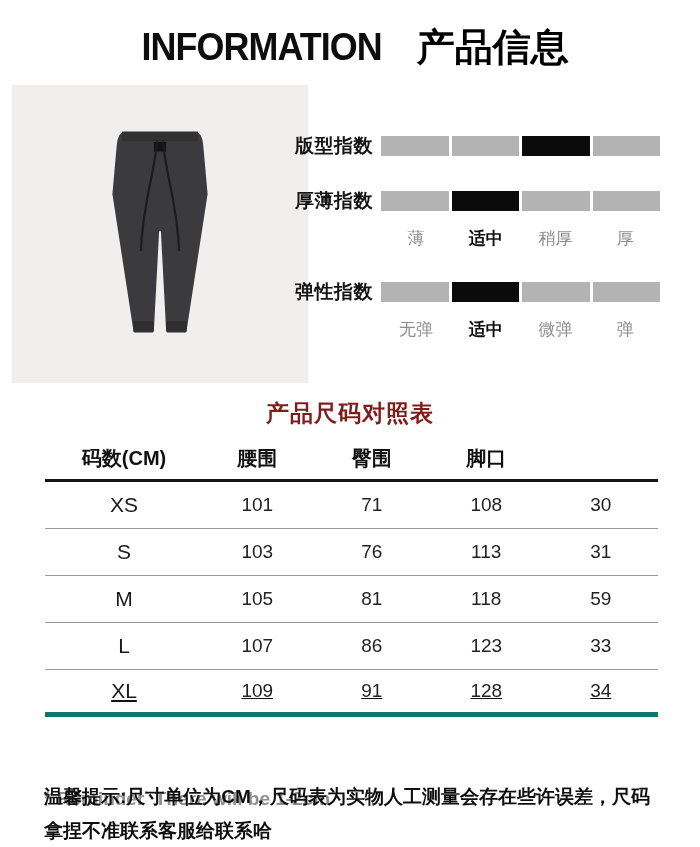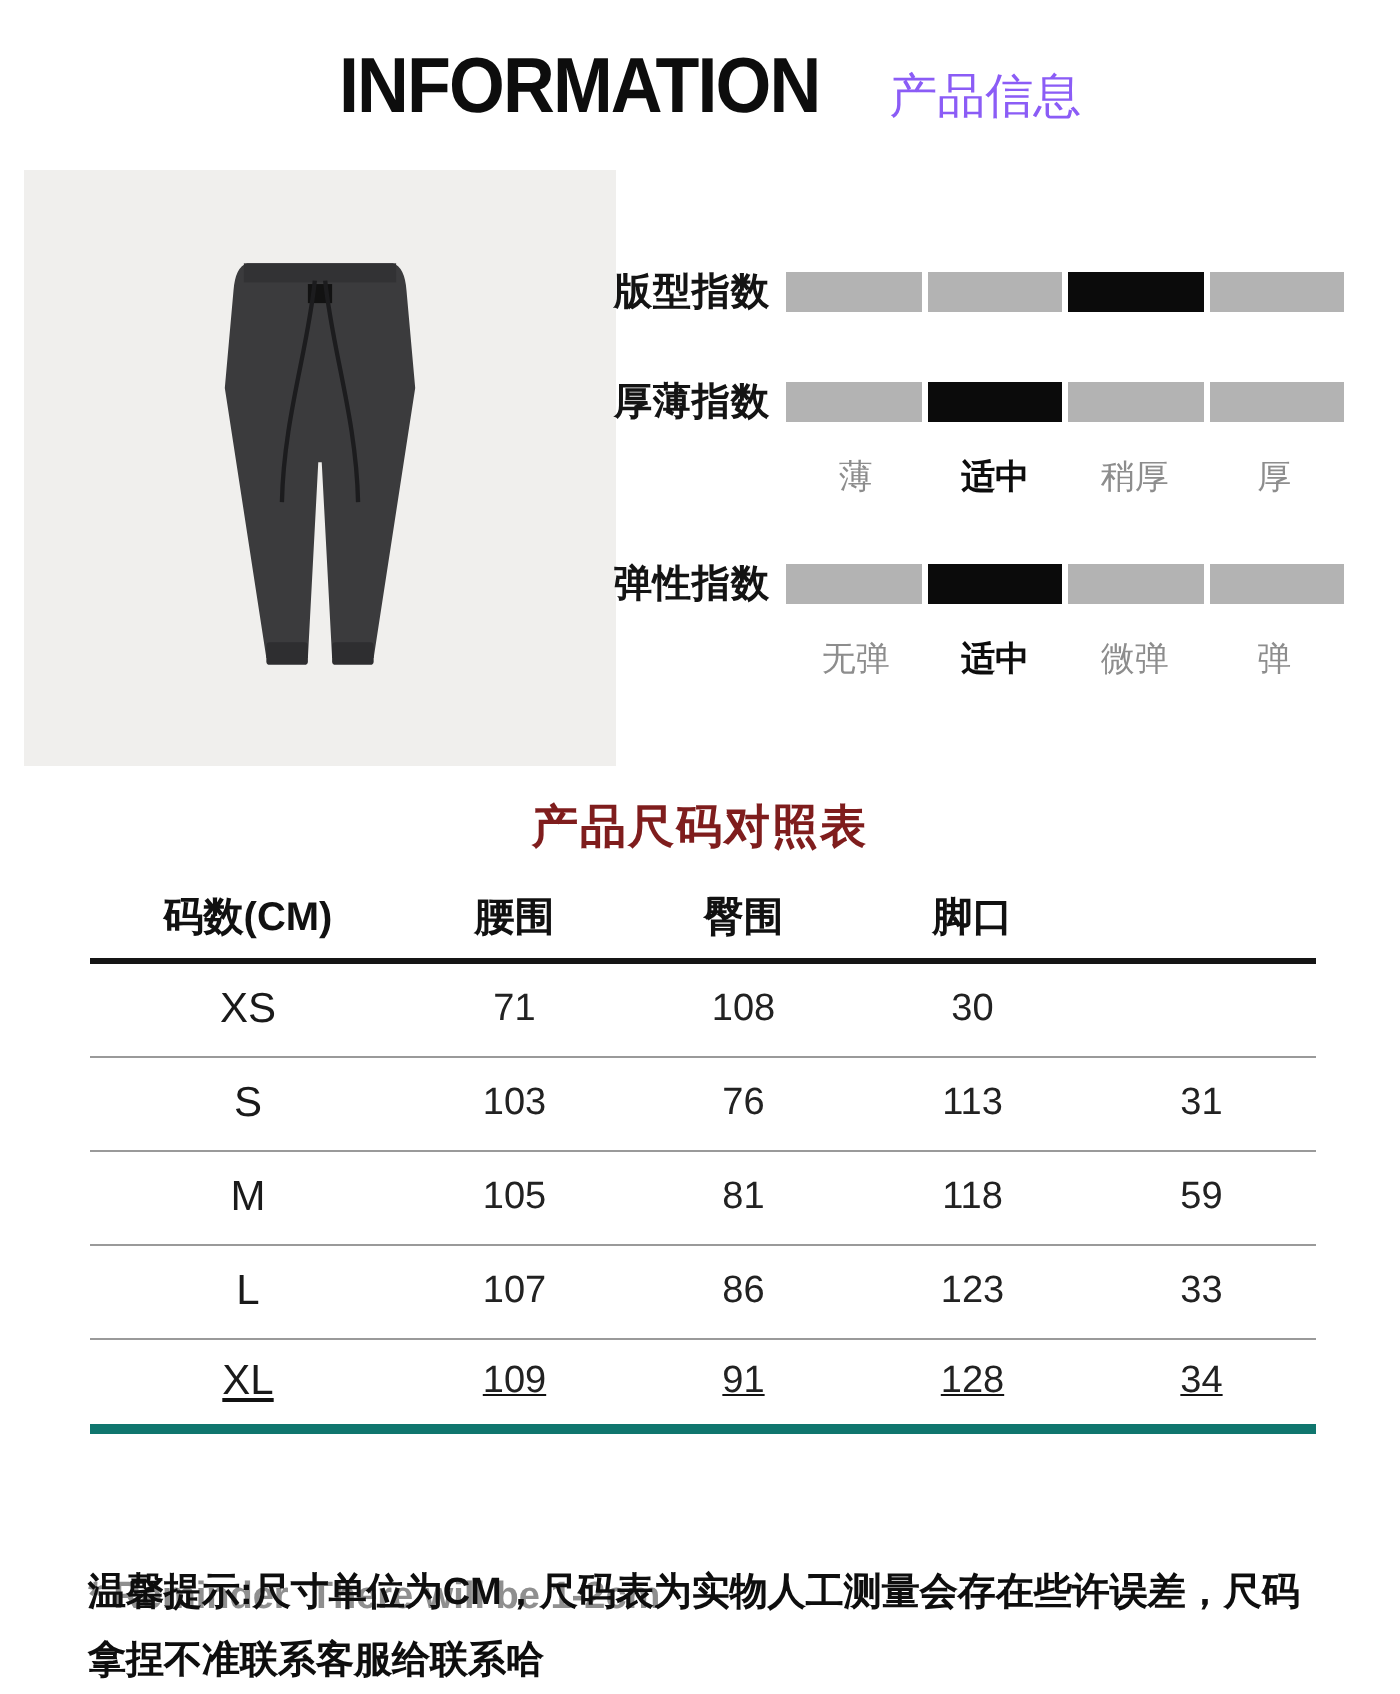--- a/index.html
+++ b/index.html
@@ -3,28 +3,28 @@
 <meta charset="utf-8">
 <style>
   * { margin:0; padding:0; box-sizing:border-box; }
   html,body { background:#fff; }
   body { font-family:"Liberation Sans", sans-serif; color:#111; }
   .page { position:relative; width:700px; height:847px; background:#ffffff; overflow:hidden; }
 
   
   .header { position:absolute; top:22px; left:0; width:100%; display:flex; justify-content:center; align-items:baseline; gap:24px; }
   .header .en { font-size:39px; font-weight:800; letter-spacing:-1px; color:#0d0d0d; transform:scaleX(.92); transform-origin:center; }
-  .header .zh { font-size:24px; font-weight:400; color:#8b5cf6; }
+  .header .zh { font-size:38px; font-weight:700; color:#000000; }
 
   
   .product-image { position:absolute; left:12px; top:85px; width:296px; height:298px; background:#f0efed; display:flex; justify-content:center; }
   .product-image svg { margin-top:38px; }
 
   
-  .indices { position:absolute; left:307px; top:120px; width:365px; padding-top:13px; }
+  .indices { position:absolute; left:295px; top:120px; width:365px; padding-top:13px; }
   .index-group { margin-bottom:29px; }
   .index-row { display:flex; align-items:center; }
   .index-label { width:86px; font-size:19px; font-weight:700; color:#141414; letter-spacing:.5px; }
   .segs { flex:1; display:flex; gap:3px; height:20px; }
   .seg { flex:1; background:#b3b3b3; }
   .seg.sel { background:#0b0b0b; }
   .opts { display:flex; margin-left:86px; margin-top:13px; }
   .opt { flex:1; text-align:center; font-size:17px; color:#8d8d8d; font-weight:500; }
   .opt.small { font-size:14.5px; letter-spacing:-.3px; }
   .opt.sel { color:#0d0d0d; font-weight:800; }
@@ -123,20 +123,21 @@
 
   <div class="size-table">
     <div class="trow head">
       <span class="tcell first">码数(CM)</span>
       <span class="tcell">腰围</span>
       <span class="tcell">臀围</span>
       <span class="tcell">脚口</span>
     </div>
     <div class="trow data">
       <span class="tcell first">XS</span>
+      <span class="tcell">101</span>
       <span class="tcell">71</span>
       <span class="tcell">108</span>
       <span class="tcell">30</span>
     </div>
     <div class="trow data">
       <span class="tcell first">S</span>
       <span class="tcell">103</span>
       <span class="tcell">76</span>
       <span class="tcell">113</span>
       <span class="tcell">31</span>

